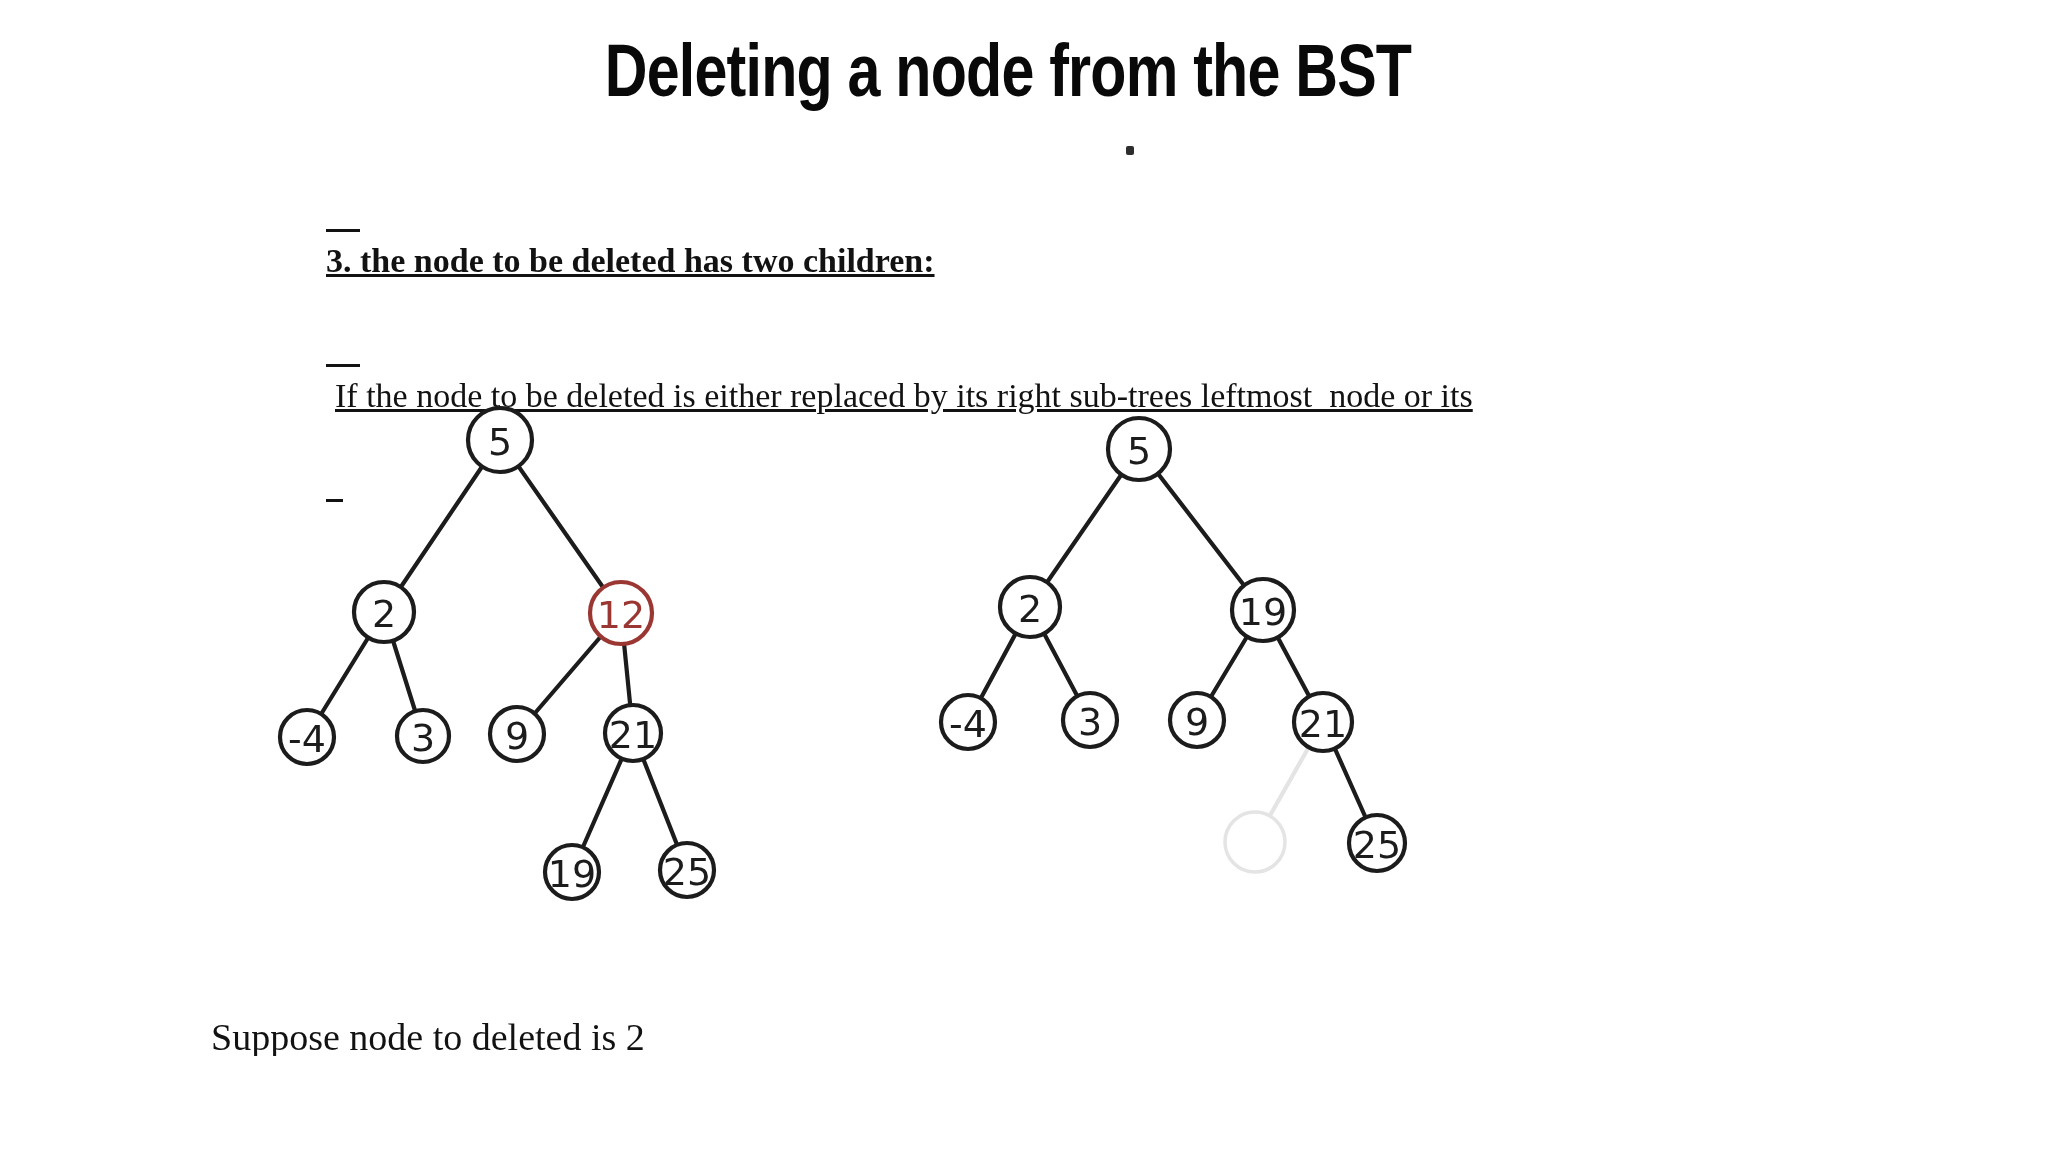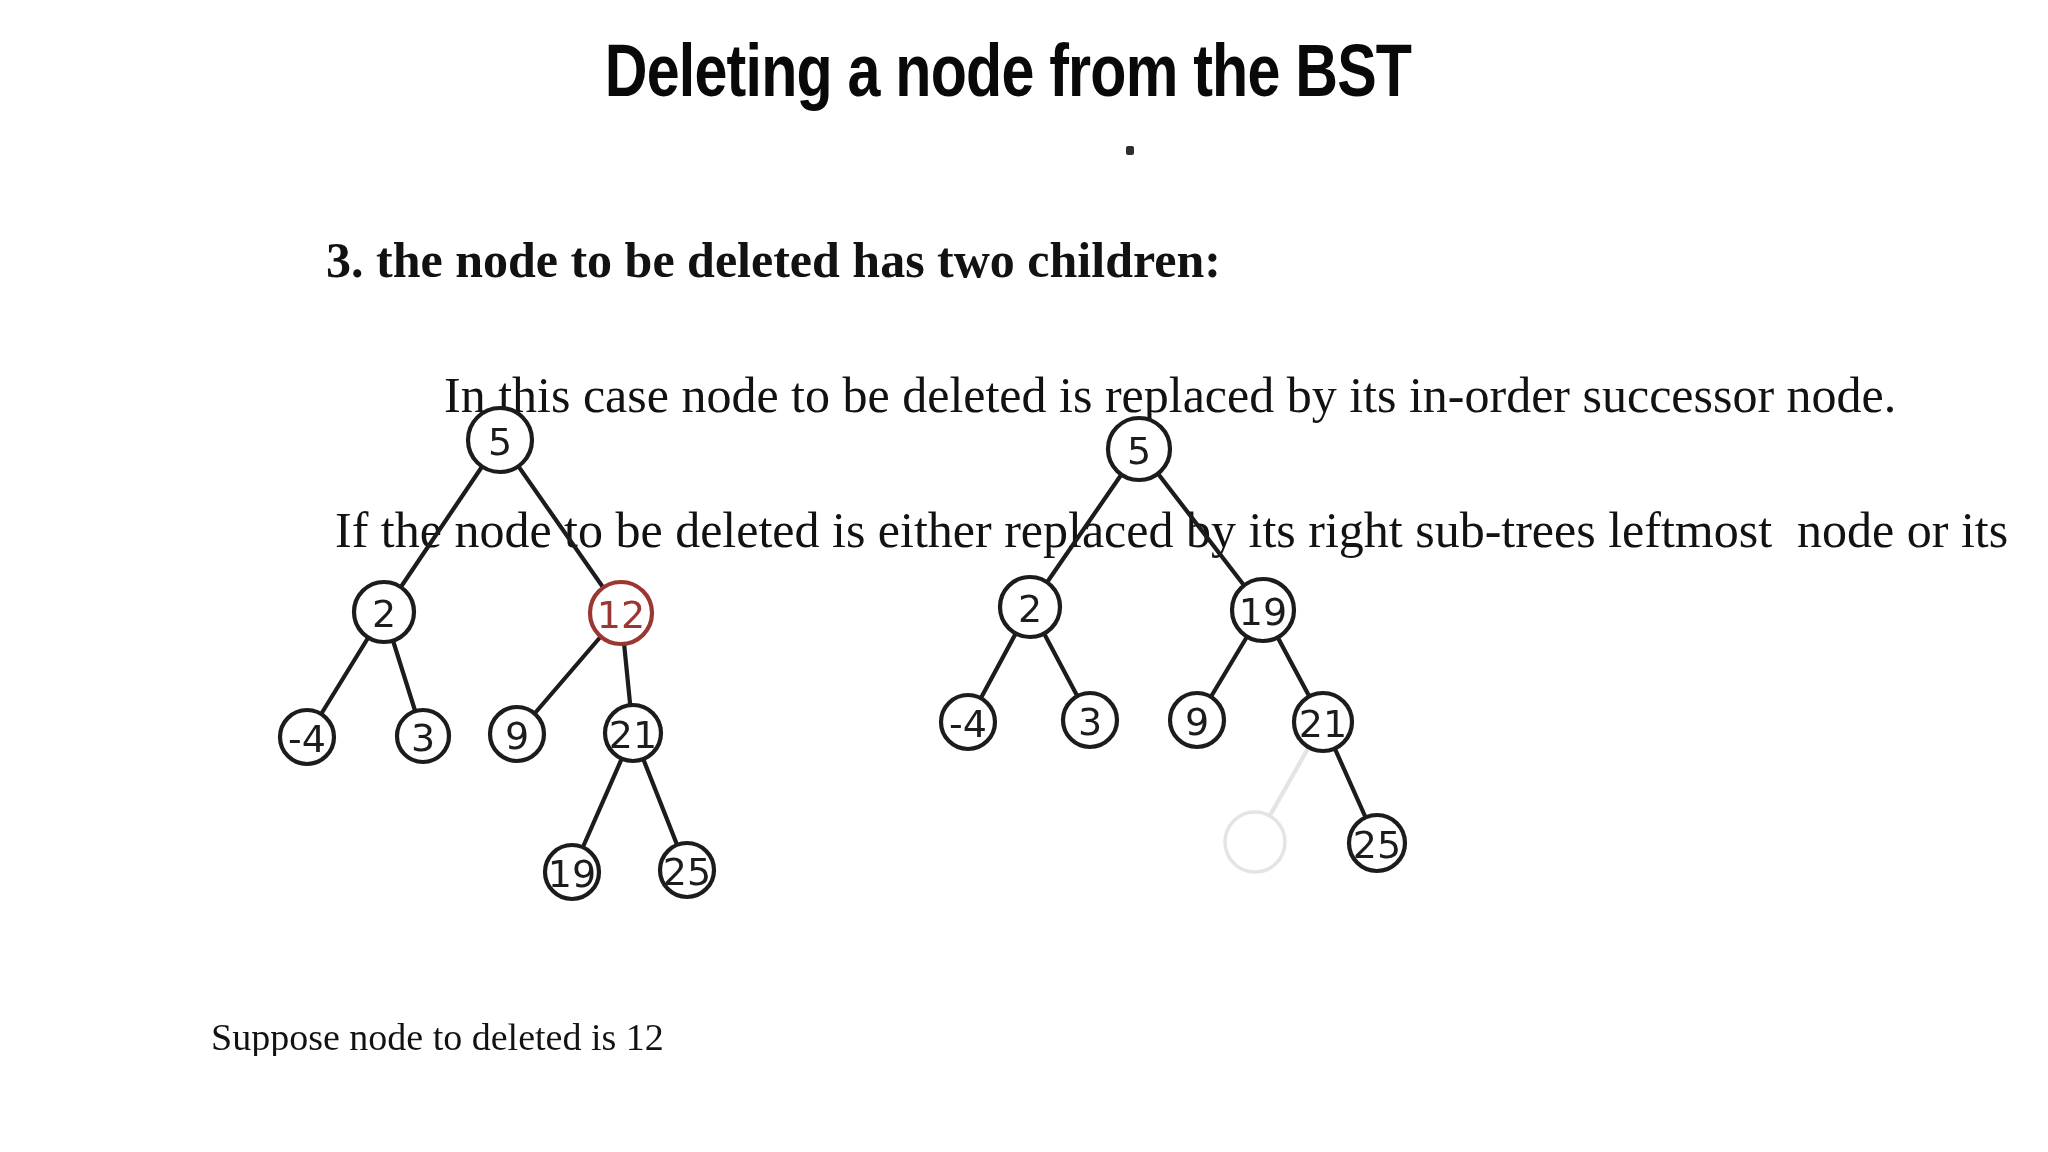--- a/index.html
+++ b/index.html
@@ -39,24 +39,25 @@
     height: 9px;
     background: #2d2d2d;
     border-radius: 2px;
   }
 
   
   .body-block {
     position: absolute;
     left: 326px;
     top: 148px;
-    font-size: 50px;
+    font-size: 34px;
     line-height: 45px;
     white-space: pre-wrap;
     color: #121212;
+    text-decoration: underline;
   }
   .body-line { white-space: pre-wrap; }
   .body-line.bold { font-weight: bold; }
   .indent-deep { margin-left: 118px; }
   .indent-small { margin-left: 9px; }
 
   
   .notes-block {
     position: absolute;
     left: 211px;
@@ -112,21 +113,20 @@
 <body>
 
 <div class="slide">
 
   <div class="title">Deleting a node from the BST</div>
 
   <div class="stray-dot"></div>
 
   <div class="body-block">
     <div class="body-line bold">3. the node to be deleted has two children:</div>
-    <div class="body-line indent-deep">In this case node to be deleted is replaced by its in-order successor node.</div>
     <div class="body-line indent-small">If the node to be deleted is either replaced by its right sub-trees leftmost  node or its</div>
   </div>
 
   <svg id="trees-svg" class="trees-svg" viewBox="0 0 2048 1152" xmlns="http://www.w3.org/2000/svg">
       <g>
         <line x1="500" y1="440" x2="384" y2="612" class="edge"></line>
         <line x1="500" y1="440" x2="621" y2="613" class="edge"></line>
         <line x1="384" y1="612" x2="307" y2="737" class="edge"></line>
         <line x1="384" y1="612" x2="423" y2="736" class="edge"></line>
         <line x1="621" y1="613" x2="517" y2="734" class="edge"></line>
@@ -175,20 +175,20 @@
         <text x="1197" y="722" class="node-label">9</text>
         <circle cx="1323" cy="722" r="29" class="node"></circle>
         <text x="1323" y="724" class="node-label">21</text>
         <circle cx="1255" cy="842" r="30" class="node ghost"></circle>
         <circle cx="1377" cy="843" r="28" class="node"></circle>
         <text x="1377" y="845" class="node-label">25</text>
       </g>
     </svg>
 
   <div class="notes-block">
-    <div class="body-line">Suppose node to deleted is 12</div>
+    <div class="body-line">Suppose node to deleted is 2</div>
     
     
   </div>
 
   <div class="page-number">48</div>
 
 </div>
 
 </body></html>

